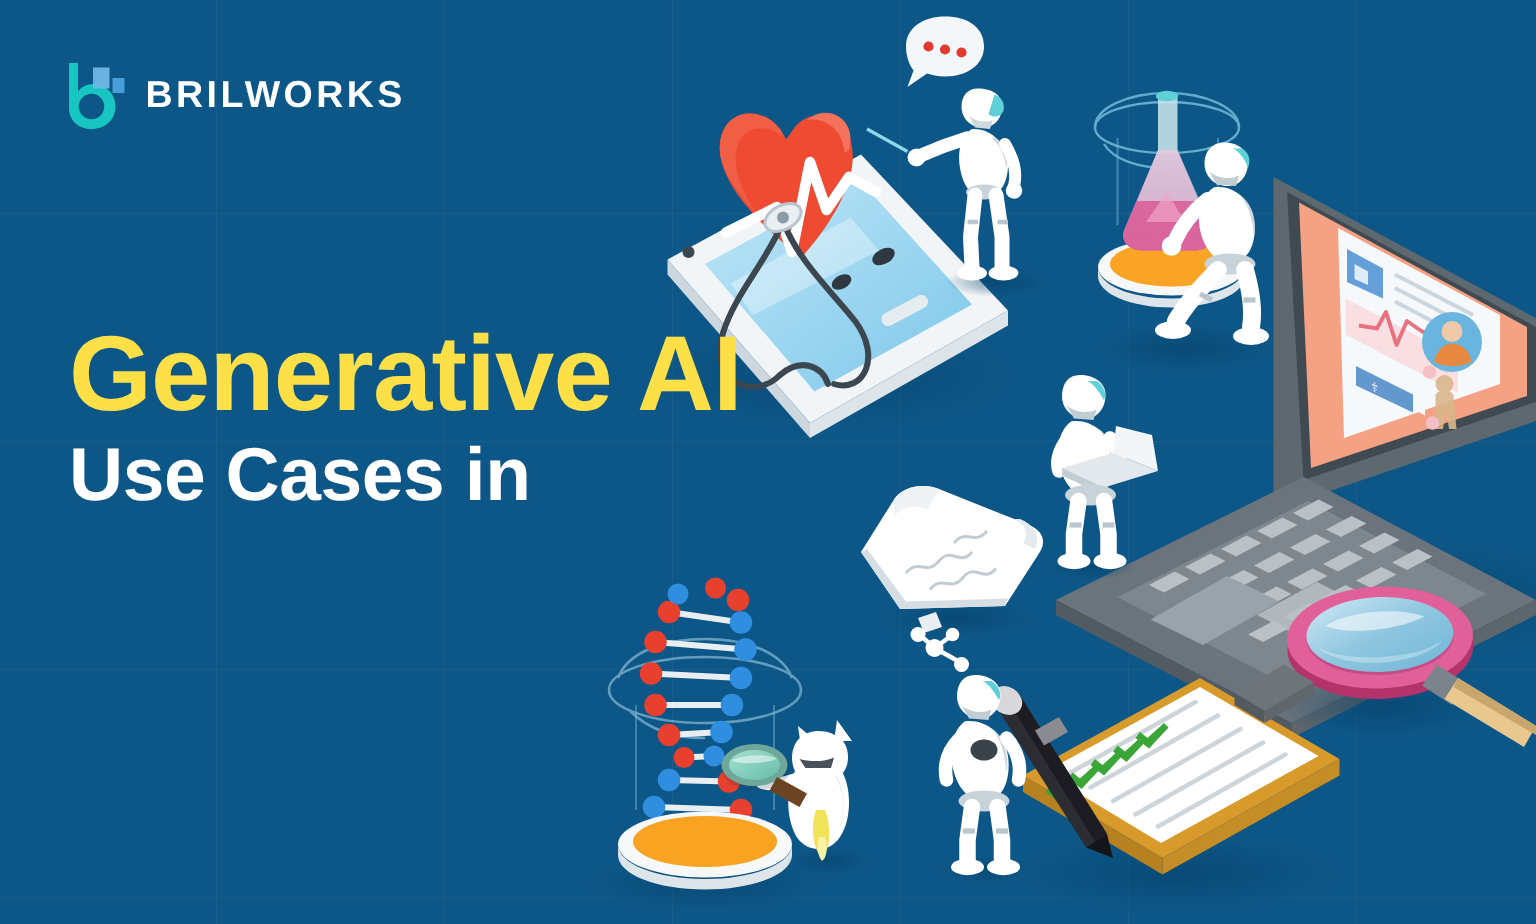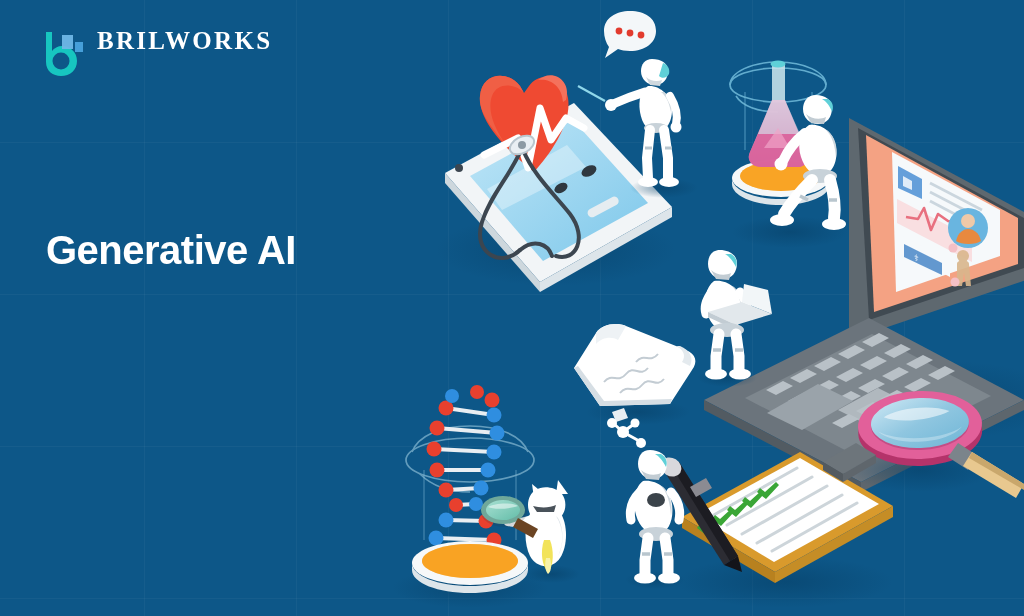--- a/index.html
+++ b/index.html
@@ -19,30 +19,30 @@
   #grid {
     position:absolute; inset:0;
     background-image:
       linear-gradient(to right, rgba(255,255,255,.035) 1px, transparent 1px),
       linear-gradient(to bottom, rgba(255,255,255,.035) 1px, transparent 1px);
     background-size:152px 152px;
     background-position:-8px -10px;
     pointer-events:none;
   }
   
-  #logo { position:absolute; left:40px; top:28px; display:flex; gap:11px;font-family:Liberation Serif, serif; }
+  #logo { position:absolute; left:40px; top:38px; display:flex; align-items:center; gap:11px; }
   #logo .mark { width:46px; height:50px; display:block; }
   #logo .word {
     color:#ffffff; font-size:25px; font-weight:bold;
     letter-spacing:2.3px; line-height:1;
   }
   
   #headline { position:absolute; left:46px; top:216px; width:470px; }
   #headline .l1 {
-    color:#ffffff; font-size:40px; font-weight:bold;
+    color:#fde047; font-size:71px; font-weight:bold;
     line-height:68px; letter-spacing:-.5px; white-space:nowrap;
   }
   #headline .l2, #headline .l3 {
     color:#ffffff; font-size:50px; font-weight:bold;
     line-height:65px; letter-spacing:-.3px; white-space:nowrap;
   }
   #art { position:absolute; left:0; top:0; width:1024px; height:616px; }
 </style>
 </head>
 <body>
@@ -453,15 +453,16 @@
       <path d="M6,4 L6,34 C6,43 13,48 21,48 C30,48 37,42 37,33 C37,24 30,18 22,18 C18,18 14,20 12,23 L12,4 Z" fill="#17c6c0"></path>
       <circle cx="21" cy="33" r="8.5" fill="#0d5788"></circle>
       <path d="M22,7 L33,7 L33,21 L22,21 Z" fill="#6fb7e6" opacity=".95"></path>
       <path d="M35,14 L43,14 L43,24 L35,24 Z" fill="#4aa3dd" opacity=".95"></path>
     </svg>
     <span class="word">BRILWORKS</span>
   </div>
 
   <div id="headline">
     <div class="l1">Generative AI</div>
+    <div class="l2">Use Cases in</div>
   </div>
 
 </div>
 
 </body></html>

